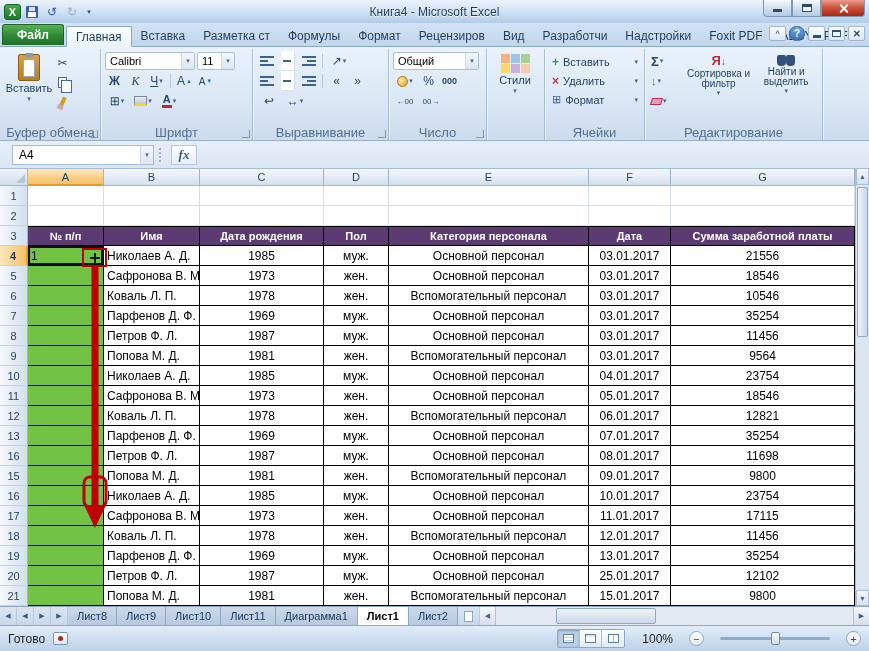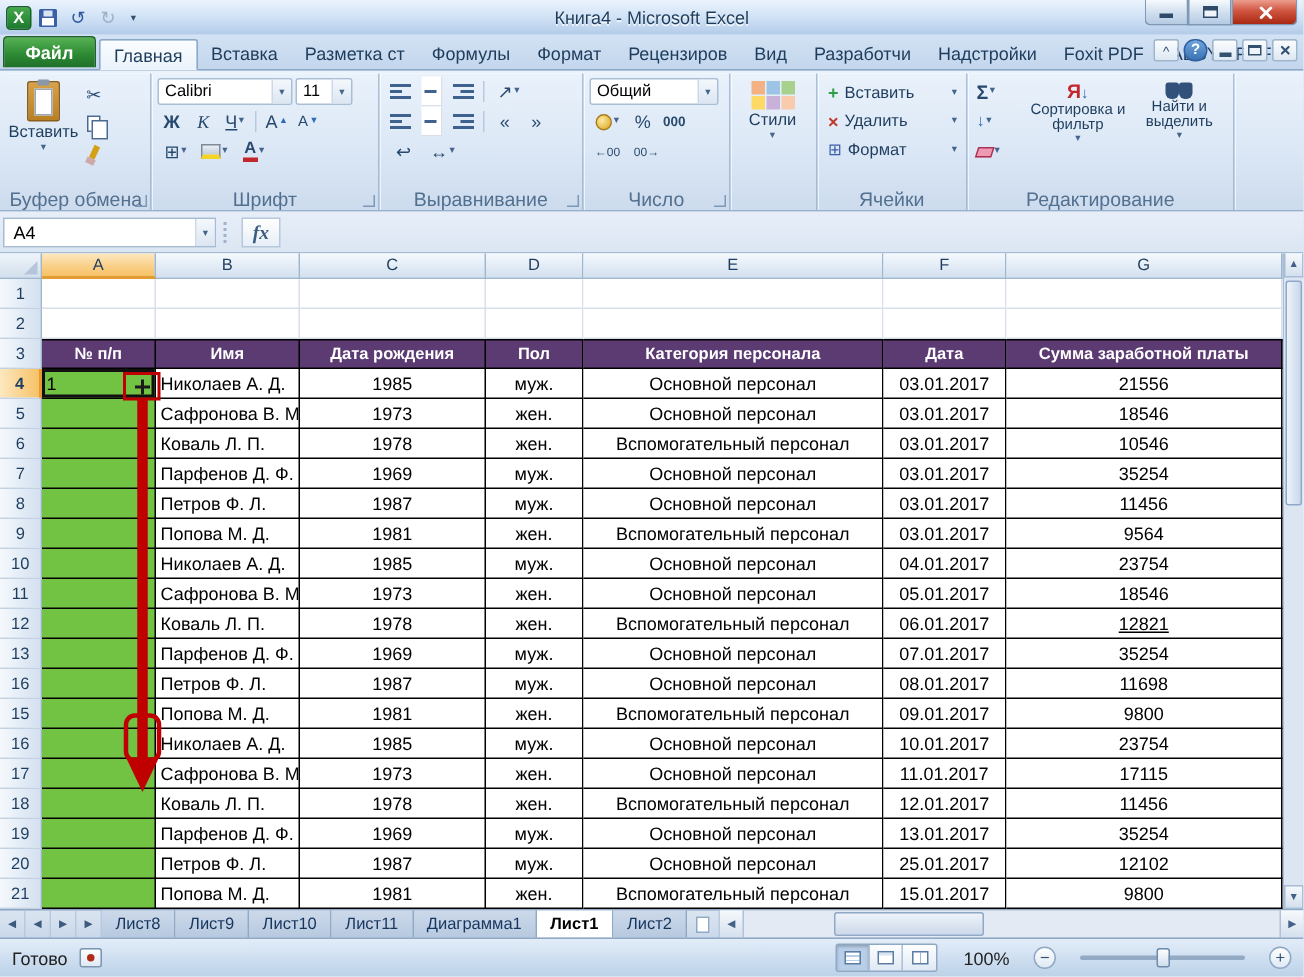--- a/index.html
+++ b/index.html
@@ -103,21 +103,21 @@
 .eraser{width:11px;height:7px;background:#ef9ab5;border:1px solid #aa3355;display:block;transform:skewX(-18deg)}
 .ebig{width:68px;display:flex;flex-direction:column;align-items:center;padding-top:1px;gap:1px}
 .sort-icon b{color:#c1272d;font-size:13px;font-style:normal}
 .sort-icon i{color:#2b6cb8;font-style:normal;font-size:10px;font-weight:bold}
 .binoc{width:18px;height:13px;position:relative;display:block}
 .binoc::before,.binoc::after{content:'';position:absolute;top:2px;width:9px;height:11px;background:#31517a;border-radius:2px 2px 4px 4px}
 .binoc::before{left:0}.binoc::after{right:0}
 .lbl{font-size:10px;line-height:10px;text-align:center;color:#1f3d5e}
 
 
-.fbar{height:28px;flex:none;background:linear-gradient(#e7eef8,#dbe6f3);border-bottom:1px solid #a6bcd4;display:flex;align-items:center;padding:3px 2px;gap:2px}
+.fbar{height:28px;flex:none;background:linear-gradient(#e7eef8,#dbe6f3);border-bottom:1px solid #a6bcd4;display:flex;align-items:center;padding:3px 12px;gap:2px}
 .namebox{width:142px;height:20px;background:#fff;border:1px solid #a6bcd4;display:flex;align-items:center;font-size:12px;padding-left:6px;flex:none}
 .grip{width:7px;height:14px;border-left:2px dotted #9fb4cb;margin:0 3px;flex:none}
 .fxbtn{width:26px;height:20px;display:flex;align-items:center;justify-content:center;font-family:"Liberation Serif",serif;font-style:italic;font-weight:bold;font-size:13px;color:#3c5b80;border:1px solid #b7c8dc;background:linear-gradient(#fff,#e7eef7);flex:none}
 .fformula{flex:1;height:20px;background:#fff;border:1px solid #a6bcd4;display:flex;align-items:center;padding-left:6px;font-size:12px}
 
 
 .gridwrap{height:437px;flex:none;background:#fff;display:flex;position:relative}
 .gridmain{width:855px;flex:none;position:relative}
 .hdr-row{display:flex;height:17px}
 .corner{width:28px;height:17px;flex:none;background:linear-gradient(#eef4fa,#d3dfee);border-right:1px solid #9eb6ce;border-bottom:1px solid #9eb6ce;position:relative}
@@ -606,21 +606,21 @@
             <div class="c tc" style="width: 184px;">18546</div>
           </div>
           <div class="grow">
             <div class="rowhdr">12</div>
             <div class="c tc agreen" style="width: 76px;"></div>
             <div class="c tc al" style="width: 96px;">Коваль Л. П.</div>
             <div class="c tc" style="width: 124px;">1978</div>
             <div class="c tc" style="width: 65px;">жен.</div>
             <div class="c tc" style="width: 200px;">Вспомогательный персонал</div>
             <div class="c tc" style="width: 82px;">06.01.2017</div>
-            <div class="c tc" style="width: 184px; text-decoration: underline;">12821</div>
+            <div class="c tc" style="width: 184px;">12821</div>
           </div>
           <div class="grow">
             <div class="rowhdr">13</div>
             <div class="c tc agreen" style="width: 76px;"></div>
             <div class="c tc al" style="width: 96px;">Парфенов Д. Ф.</div>
             <div class="c tc" style="width: 124px;">1969</div>
             <div class="c tc" style="width: 65px;">муж.</div>
             <div class="c tc" style="width: 200px;">Основной персонал</div>
             <div class="c tc" style="width: 82px;">07.01.2017</div>
             <div class="c tc" style="width: 184px;">35254</div>

